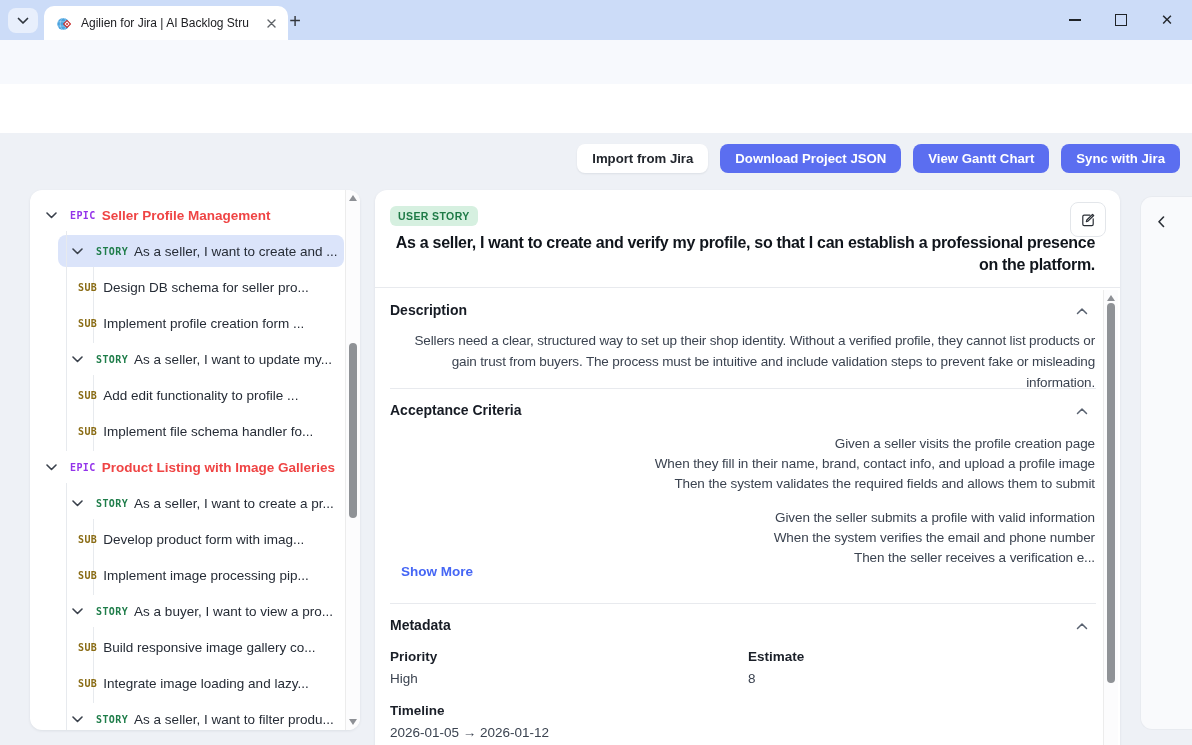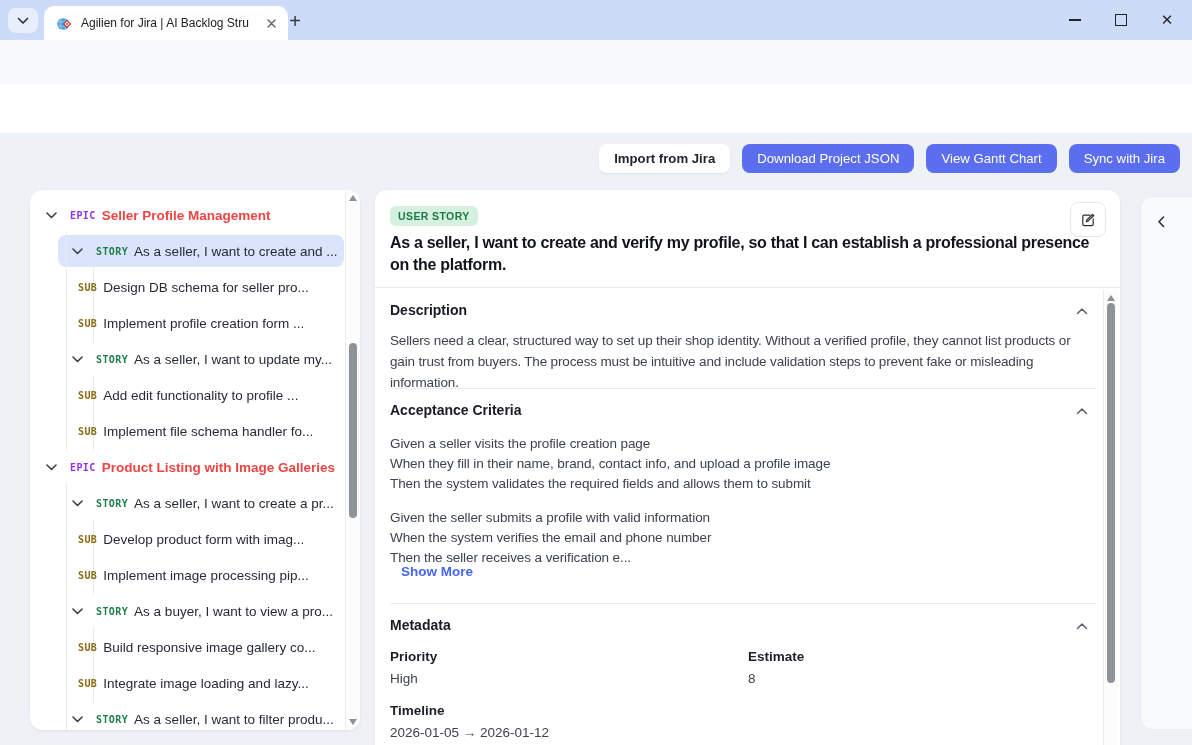--- a/index.html
+++ b/index.html
@@ -43,24 +43,24 @@
   .appname{position:absolute;left:64px;top:94px;font-size:15px;font-weight:700;color:#20242c;}
   .powered{position:absolute;left:64px;top:112px;font-size:11.5px;color:#6b7280;}
   .powered a{color:#6b7280;text-decoration:underline;cursor:pointer;}
   .moreapps{position:absolute;left:1060px;top:95px;height:27px;padding:0 15px;border-radius:14px;
             background:linear-gradient(180deg,#2eac80,#1f9e69);color:#fff;font-size:13px;font-weight:600;
             display:flex;align-items:center;justify-content:center;cursor:pointer;}
   .vavatar{position:absolute;left:1151px;top:93px;width:30px;height:30px;border-radius:50%;background:#6e1d2c;
            color:#fff;font-size:15px;font-weight:700;display:flex;align-items:center;justify-content:center;cursor:pointer;}
 
   
-  .page{position:absolute;left:0;top:133px;right:0;bottom:0;background:#eef1f6;}
+  .page{position:absolute;left:0;top:133px;right:0;bottom:0;background:#eef1f6;text-align:right;}
   .actions{position:absolute;top:11px;right:12px;height:29px;display:flex;gap:12px;}
   .btn{height:29px;padding:0 15px;border-radius:8px;display:flex;align-items:center;justify-content:center;
-       font-size:13.2px;font-weight:400;cursor:pointer;white-space:nowrap;}
+       font-size:13.2px;font-weight:700;cursor:pointer;white-space:nowrap;}
   .btn.light{background:#fff;color:#22262d;font-weight:600;box-shadow:0 1px 2px rgba(16,24,40,.08);}
   .btn.primary{background:#5b6ef0;color:#fff;}
 
   
   .treepanel{position:absolute;left:30px;top:57px;width:330px;height:540px;background:#fff;border-radius:12px;
              box-shadow:0 1px 3px rgba(16,24,40,.08);overflow:hidden;}
   #tree-rows{position:absolute;left:0;top:0;right:16px;bottom:0;}
   .trow{position:absolute;left:0;right:0;height:32px;display:flex;align-items:center;cursor:pointer;}
   .trow.lvl0{padding-left:16px;}
   .trow.lvl1{padding-left:42px;}

